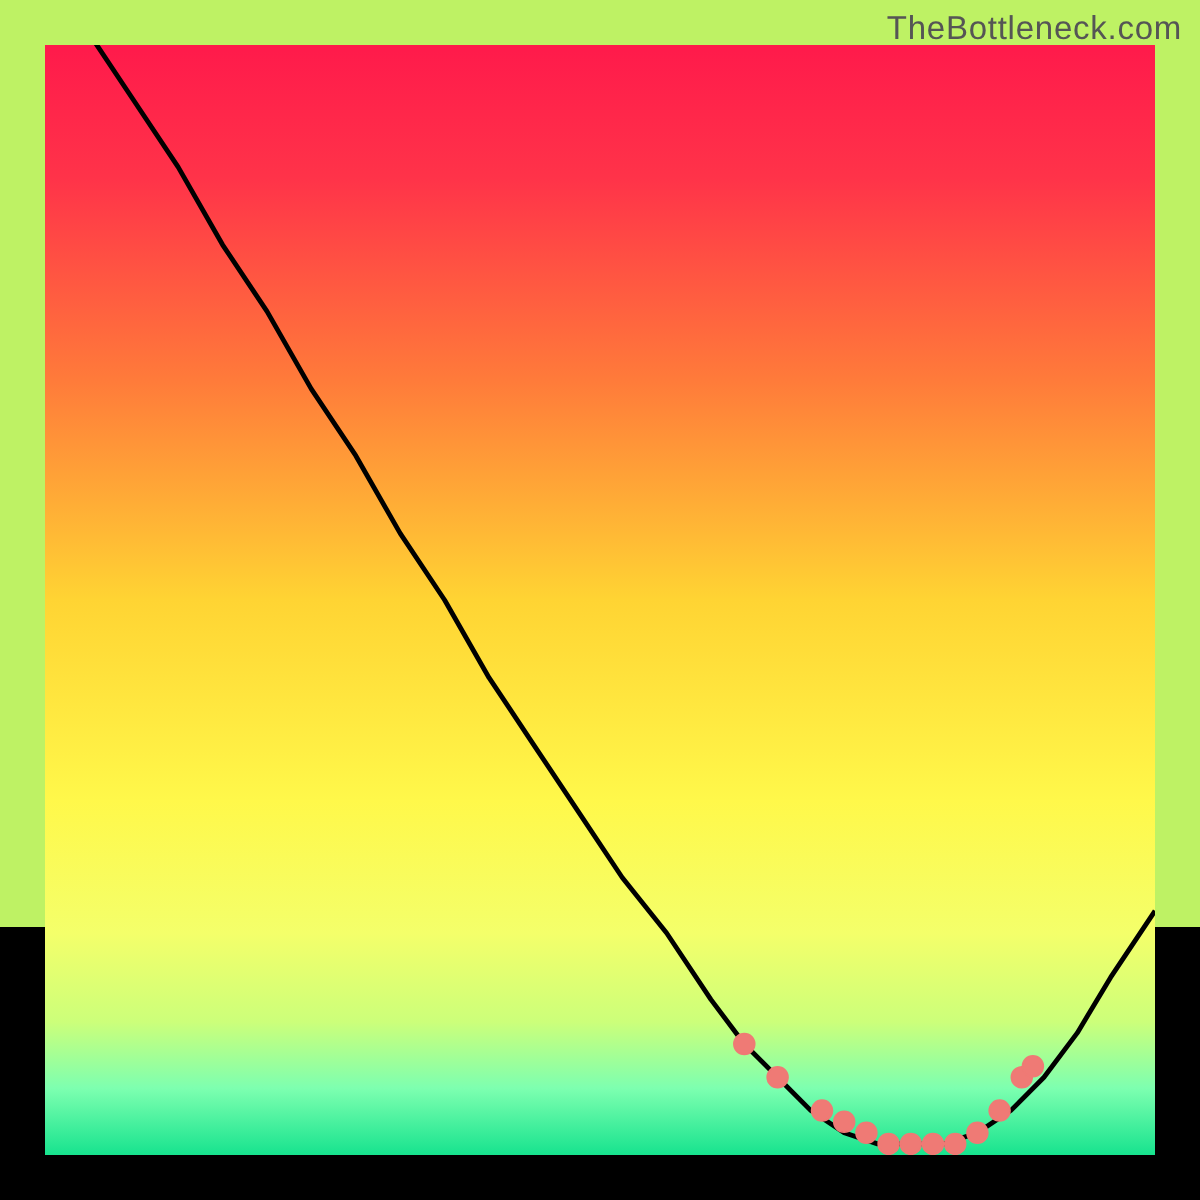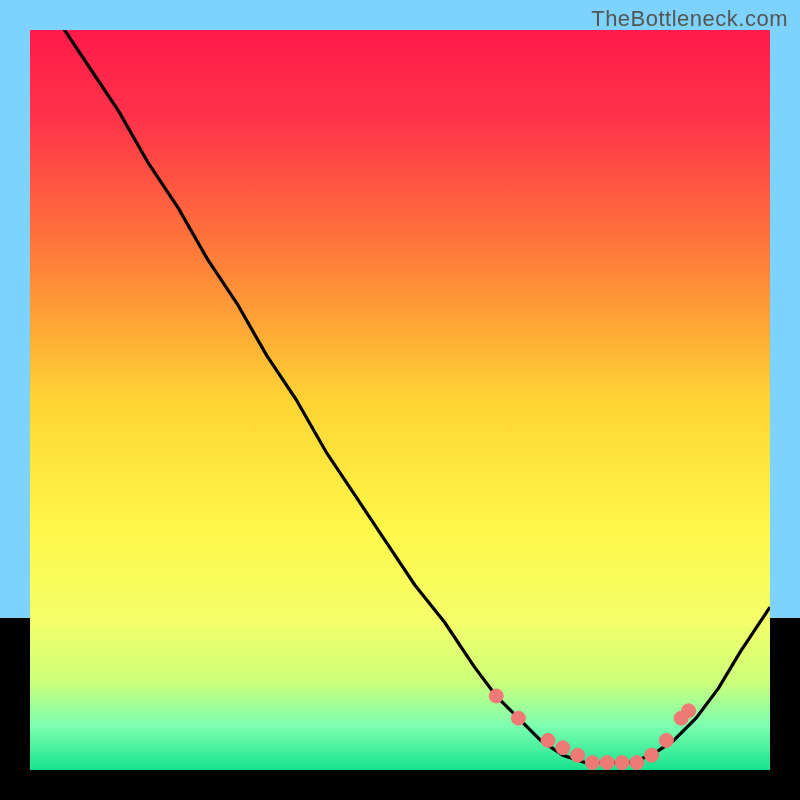--- a/index.html
+++ b/index.html
@@ -1,21 +1,21 @@
 <!DOCTYPE html>
 <html><head>
 <meta charset="utf-8">
 <style>
   * { margin: 0; padding: 0; box-sizing: border-box; }
   html, body { width: 800px; height: 800px; overflow: hidden; background: #000; }
   .frame {
     position: relative;
     width: 800px;
     height: 618px;
-    background: #7dd3fc;
+    background: #bef264;
   }
   .watermark {
     position: absolute;
     top: 6px;
     right: 12px;
     font-family: Arial, Helvetica, sans-serif;
     font-size: 22px;
     color: #555;
     letter-spacing: 0.5px;
   }

